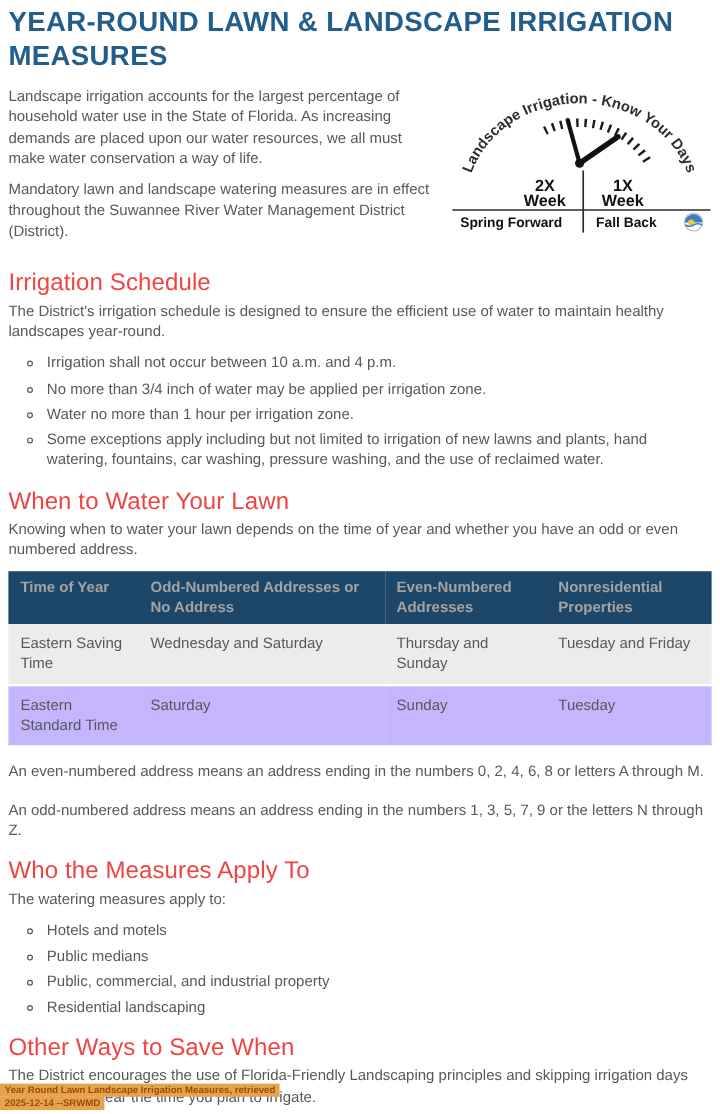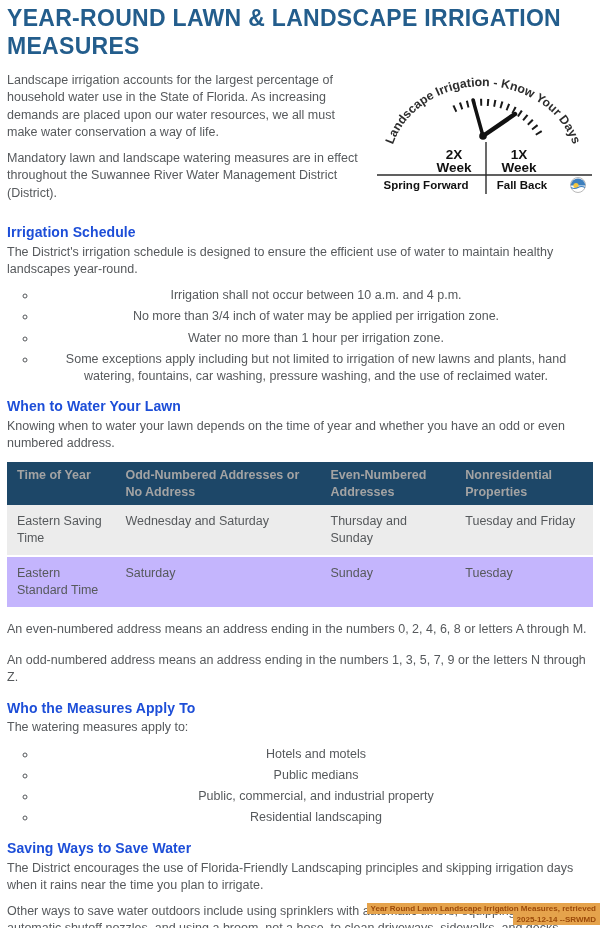--- a/index.html
+++ b/index.html
@@ -11,54 +11,54 @@
     font-size: 12.5px;
     line-height: 1.38;
   }
   .page { position: relative; width: 600px; height: 928px; padding: 4px 7px 0; overflow: hidden; }
 
   h1 {
     margin: 0; color: #235d8c; font-size: 23px; line-height: 1.22;
     font-weight: 700; letter-spacing: 0.3px;
   }
   h2 {
-    margin: 13px 0 3px; color: #1d4ed8; font-size: 14px; line-height: 1.2;
-    font-weight: 700; letter-spacing: 0.1px;
+    margin: 13px 0 3px; color: #ef4444; font-size: 20px; line-height: 1.2;
+    font-weight: 400; letter-spacing: 0.1px;
   }
   p { margin: 0 0 9px; }
   p.note { margin: 14px 0 10px; }
 
   .intro-row { display: flex; gap: 12px; margin-top: 12px; align-items: flex-start; }
   .intro-text { flex: 1 1 auto; }
   .clock-graphic { flex: 0 0 217px; }
 
   
   .arc-text { font-size: 12.3px; font-weight: 700; fill: #2d2d2d; letter-spacing: 0px; }
   .ticks { fill: none; stroke: #1a1a1a; stroke-width: 7; stroke-dasharray: 2 4.8; }
   .hand { stroke: #111; stroke-linecap: round; }
   .rule { stroke: #2b2b2b; stroke-width: 1.4; }
   .big   { font-size: 13.5px; font-weight: 700; fill: #111; }
   .small { font-size: 11.5px; font-weight: 600; fill: #111; }
 
   ul { margin: 2px 0 8px; padding-left: 30px; list-style: circle; }
-  li { margin-bottom: 4px; padding-left: 2px; text-align: center; }
+  li { margin-bottom: 4px; padding-left: 2px; }
   li:last-child { margin-bottom: 0; }
 
   table { border-collapse: collapse; width: 100%; margin-top: 2px; }
   th {
     background: #1d4768; color: #a3a3a3; font-weight: 600; text-align: left;
     padding: 5px 10px; vertical-align: top; font-size: 12.5px; line-height: 1.35;
   }
   td { padding: 8px 10px; vertical-align: top; line-height: 1.35; }
   tbody tr:nth-child(1) { background: #ececec; border-bottom: 2px solid #ffffff; }
   tbody tr:nth-child(2) { background: #c4b5fd; }
   .col1 { width: 18.5%; } .col2 { width: 35%; } .col3 { width: 23%; } .col4 { width: 23.5%; }
 
   .watermark {
-    position: absolute; top: 903px; left: 0; right: 0; text-align: right;
+    position: absolute; top: 903px; left: 0; right: 0; text-align: left;
     font-size: 8px; font-weight: 700; color: #9c4a0a; line-height: 10px; z-index: 5;
   }
   .watermark .wline { display: block; }
   .watermark .wline span { display: inline-block; background: #e5a34c; padding: 1px 4px 0; }
 </style>
 </head>
 <body>
 
 <div class="page">
 
@@ -146,21 +146,21 @@
     <p>The watering measures apply to:</p>
     <ul>
       <li>Hotels and motels</li>
       <li>Public medians</li>
       <li>Public, commercial, and industrial property</li>
       <li>Residential landscaping</li>
     </ul>
   </section>
 
   <section>
-    <h2>Saving Ways to Save Water</h2>
+    <h2>Other Ways to Save When</h2>
     <p>The District encourages the use of Florida-Friendly Landscaping principles and skipping irrigation days when it rains near the time you plan to irrigate.</p>
     <p>Other ways to save water outdoors include using sprinklers with automatic timers, equipping hoses with automatic shutoff nozzles, and using a broom, not a hose, to clean driveways, sidewalks, and decks.</p>
   </section>
 
   <div class="watermark">
     <span class="wline"><span>Year Round Lawn Landscape Irrigation Measures, retrieved</span></span>
     <span class="wline"><span>2025-12-14 --SRWMD</span></span>
   </div>
 
 </div>

